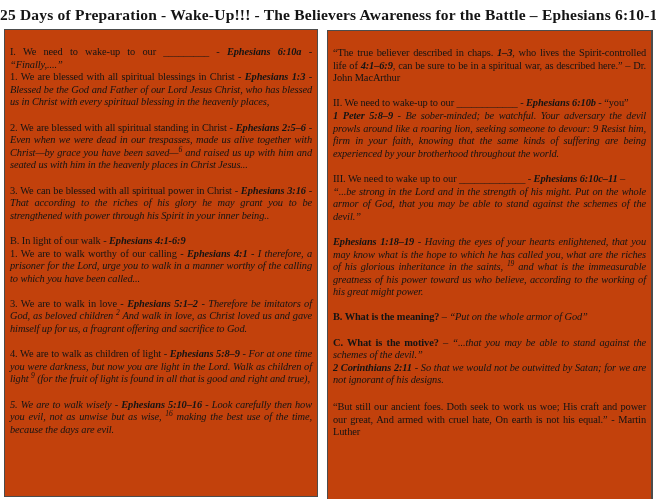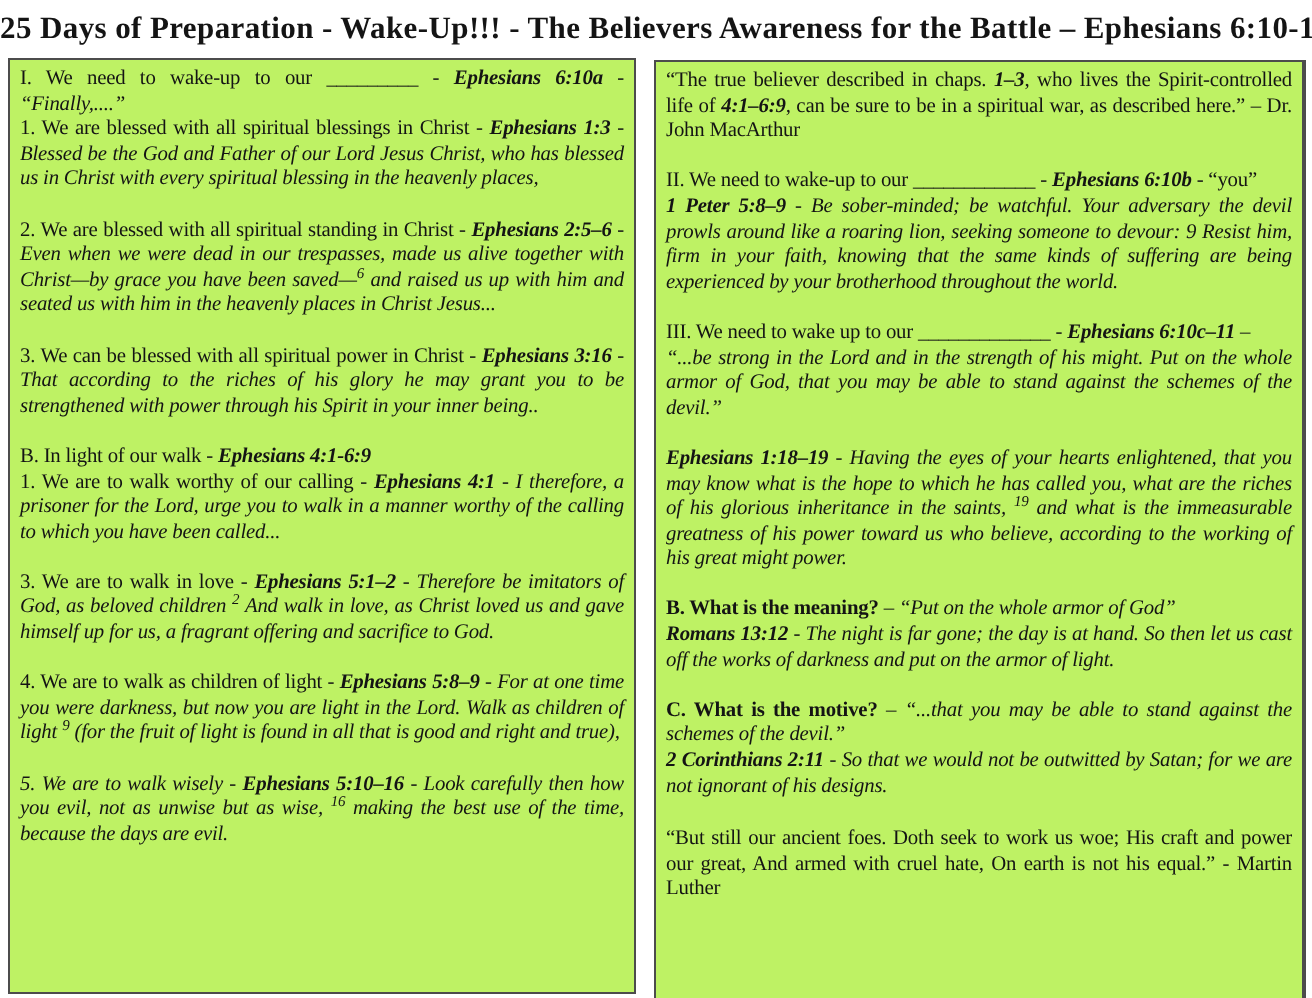--- a/index.html
+++ b/index.html
@@ -16,26 +16,26 @@
     text-align:center;
     font-size:15.5px;
     letter-spacing:0.2px;
     white-space:nowrap;
     font-weight:bold;
   }
   .box {
     position:absolute;
     border:1px solid #4c4c4c;
     box-sizing:border-box;
-    padding:4px 5px;
+    padding:16px 5px;
     font-size:10.4px;
     line-height:12.6px;
     letter-spacing:-0.1px;
     overflow:hidden;
-    background:#bef264;
+    background:#c2410c;
   }
   #left-col  { left:4px;   top:29px; width:314px; height:468px; }
   #right-col { left:327px; top:30px; width:326px; height:492px; border-right-width:2px; border-bottom-width:2px; }
   .box p { margin:0; text-align:justify; }
   .block { margin-bottom:12.6px; }
   .block:last-child { margin-bottom:0; }
   .extra-gap { margin-top:14px; }
   .r-b  { font-weight:bold; }
   .r-i  { font-style:italic; }
   .r-bi { font-weight:bold; font-style:italic; }
@@ -82,21 +82,20 @@
     </div>
     <div class="block">
       <p><span>III. We need to wake up to our _____________ - </span><span class="r-bi">Ephesians 6:10c–11</span><span> –</span></p>
       <p><span class="r-i">“...be strong in the Lord and in the strength of his might. Put on the whole armor of God, that you may be able to stand against the schemes of the devil.”</span></p>
     </div>
     <div class="block">
       <p><span class="r-bi">Ephesians 1:18–19</span><span> - </span><span class="r-i">Having the eyes of your hearts enlightened, that you may know what is the hope to which he has called you, what are the riches of his glorious inheritance in the saints, </span><span class="r-is">19</span><span class="r-i"> and what is the immeasurable greatness of his power toward us who believe, according to the working of his great might  power.</span></p>
     </div>
     <div class="block">
       <p><span class="r-b">B. What is the meaning?</span><span> – </span><span class="r-i">“Put on the whole armor of God”</span></p>
-      <p><span class="r-bi">Romans 13:12</span><span> - </span><span class="r-i">The night is far gone; the day is at hand. So then let us cast off the works of darkness and put on the armor of light.</span></p>
     </div>
     <div class="block">
       <p><span class="r-b">C. What is the motive?</span><span> – </span><span class="r-i">“...that you may be able to stand against the schemes of the devil.”</span></p>
       <p><span class="r-bi">2 Corinthians 2:11</span><span> - </span><span class="r-i">So that we would not be outwitted by Satan; for we are not ignorant of his designs.</span></p>
     </div>
     <div class="block extra-gap">
       <p><span>“But still  our ancient  foes. Doth seek to work us woe; His craft  and power our great, And armed with  cruel hate, On earth is not his equal.”  - Martin  Luther</span></p>
     </div>
   </div>
 

